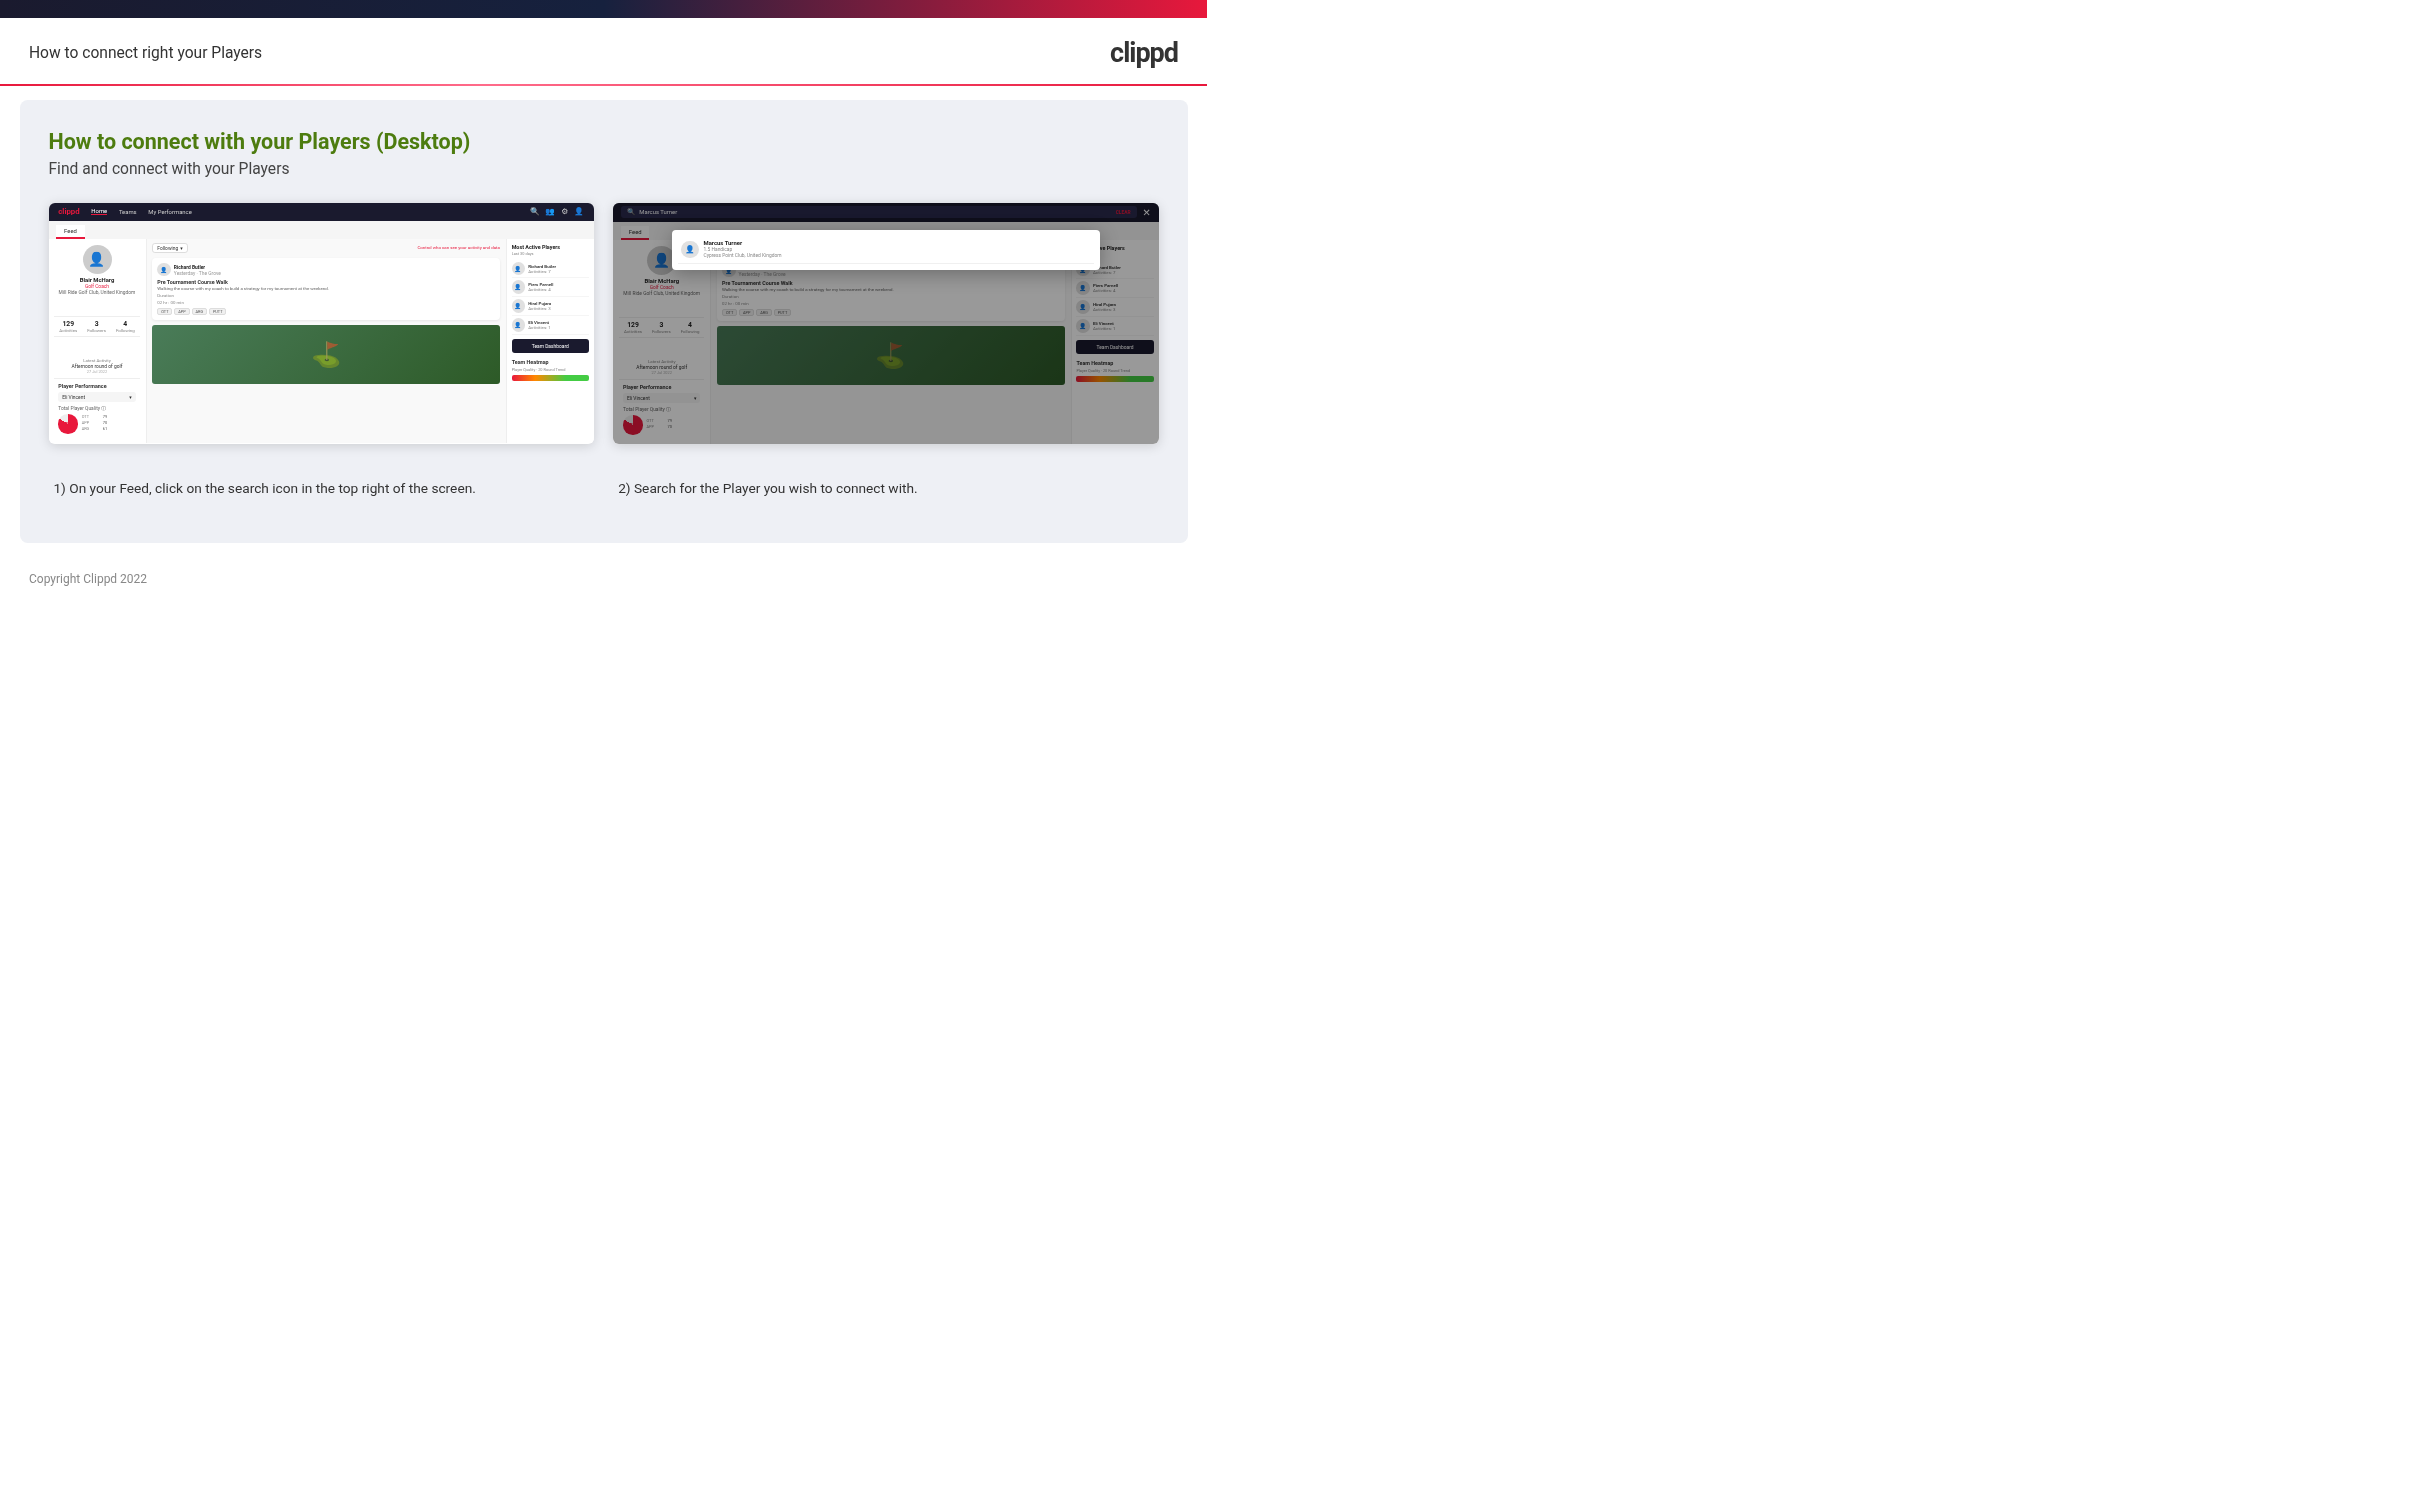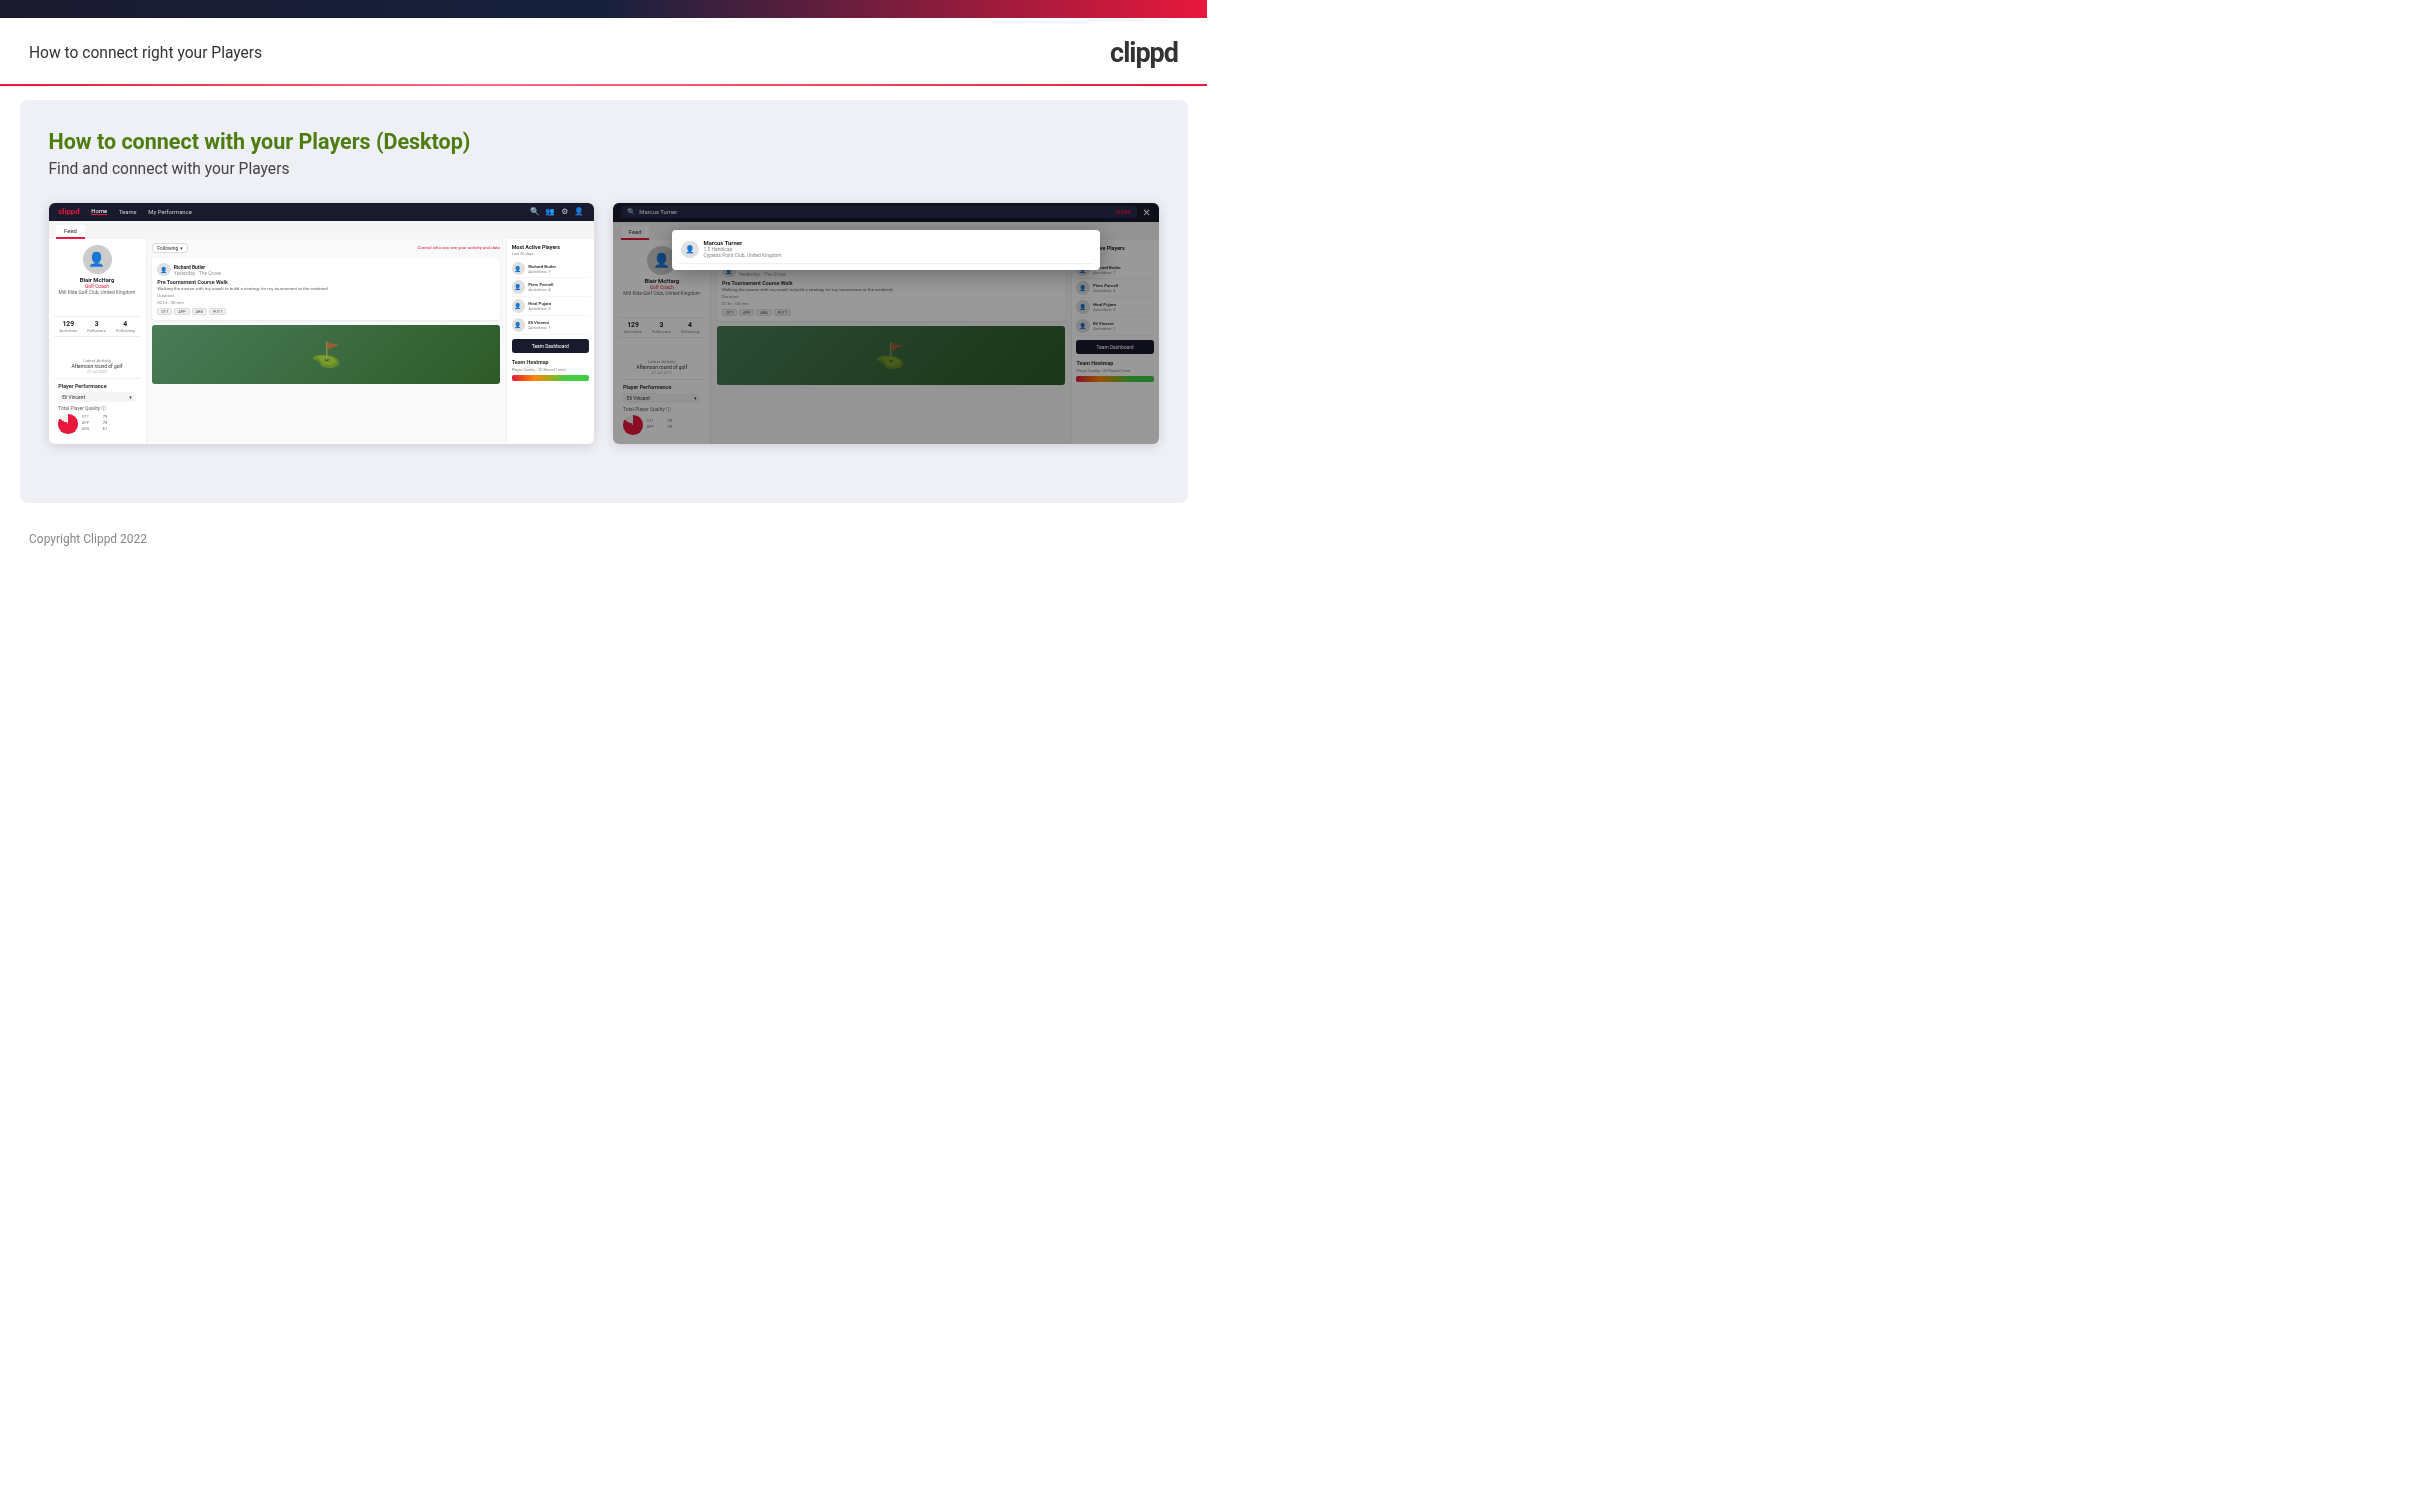--- a/index.html
+++ b/index.html
@@ -862,20 +862,26 @@
               <div class="sr-detail">Cypress Point Club, United Kingdom</div>
             </div>
           </div>
         </div>
       </div>
     </div>
 
   </div>
 
   <div class="captions-row">
+    <div class="caption-box">
+      <div class="caption-text">1) On your Feed, click on the search icon in the top right of the screen.</div>
+    </div>
+    <div class="caption-box">
+      <div class="caption-text">2) Search for the Player you wish to connect with.</div>
+    </div>
   </div>
 
 </div>
 
 <div class="page-footer">
   <span>Copyright Clippd 2022</span>
 </div>
 
 
 </body></html>

